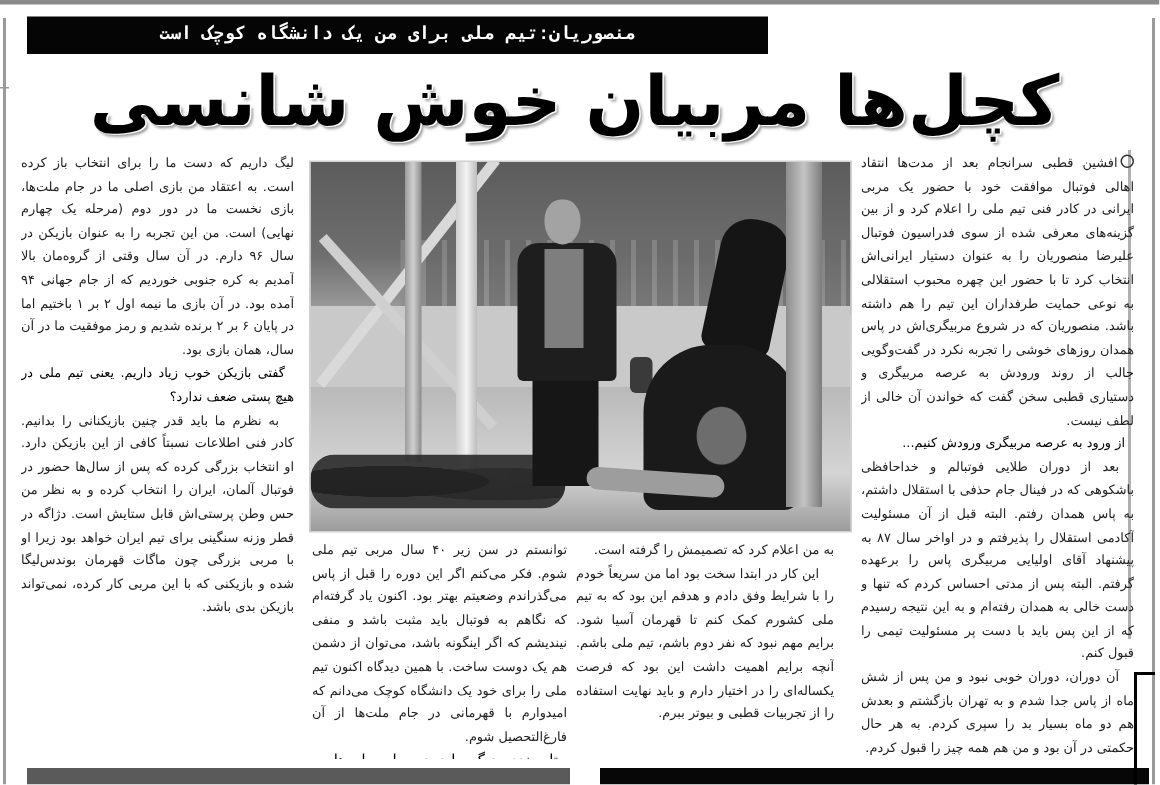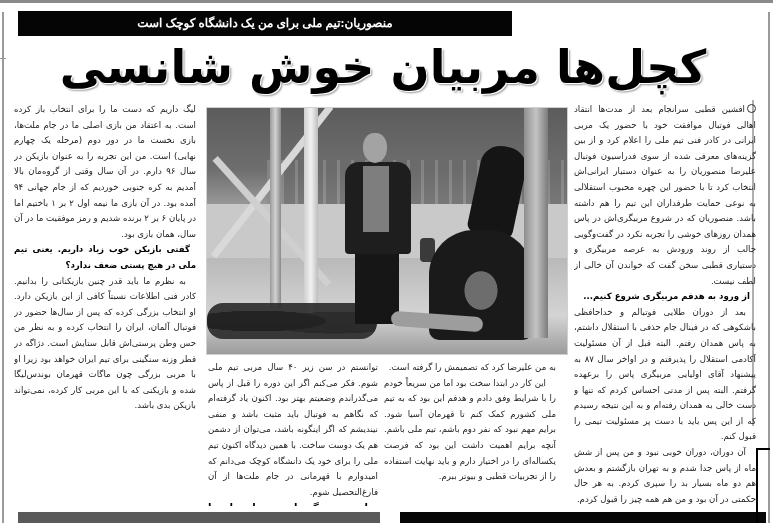--- a/index.html
+++ b/index.html
@@ -7,39 +7,39 @@
     width: 773px; height: 523px; overflow: hidden; background: #ffffff;
     font-family: "DejaVu Sans", sans-serif; color: #1a1a1a; position: relative;
   }
   .top-rule { position: absolute; left: 0; top: 0; width: 773px; height: 3px; background: #8a8a8a; }
   .edge-left { position: absolute; left: 2px; top: 12px; width: 2px; height: 511px; background: #9a9a9a; }
   .edge-right { position: absolute; left: 768px; top: 12px; width: 2px; height: 511px; background: #9a9a9a; }
   .edge-left-tick { position: absolute; left: 0; top: 58px; width: 6px; height: 1px; background: #9a9a9a; }
 
   .kicker {
     position: absolute; left: 18px; top: 11px; width: 494px; height: 25px; background: #050505;
-    color: #fff; font-family: Liberation Serif, serif; font-weight: bold; font-size: 12px;
+    color: #fff; font-family: Liberation Mono, monospace; font-weight: bold; font-size: 12px;
     direction: rtl; text-align: center; line-height: 25px;
   }
   .headline {
     position: absolute; left: 18px; top: 36px; width: 730px; height: 62px;
     direction: rtl; text-align: center; font-family: "DejaVu Sans", sans-serif; font-weight: bold;
     font-size: 46px; line-height: 62px; color: #000;
     text-shadow: 1px 1px 0 #fff, 2px 2px 2px #9a9a9a;
     letter-spacing: -1px;
   }
 
   .col {
     position: absolute; direction: rtl; text-align: justify; text-align-last: right;
     font-family: "DejaVu Sans", sans-serif; font-size: 8.6px; line-height: 15.6px; color: #222;
     overflow: hidden;
   }
   .col p { margin: 0; text-indent: 10px; }
   .col p.first { text-indent: 0; }
-  .col .q { font-weight: bold; color: #000; text-indent: 6px; }
+  .col .q { font-weight: normal; color: #000; text-indent: 6px; }
   .col .q.big { font-size: 10px; line-height: 16.5px; }
   .bullet { display: inline-block; width: 7px; height: 7px; border: 1px solid #333; border-radius: 50%; margin-left: 2px; vertical-align: -1px; }
 
   .col-right { left: 574px; top: 102px; width: 182px; height: 404px; }
   .col-left { left: 14px; top: 102px; width: 182px; height: 404px; }
   .col-mid-left { left: 208px; top: 360px; width: 170px; height: 146px; }
   .col-mid-right { left: 384px; top: 360px; width: 172px; height: 146px; }
 
   .photo {
     position: absolute; left: 206px; top: 107px; width: 360px; height: 246px; overflow: hidden;
@@ -78,21 +78,21 @@
 <div class="edge-left"></div>
 <div class="edge-left-tick"></div>
 <div class="edge-right"></div>
 <div class="right-box-top"></div>
 
 <div class="kicker">منصوریان:تیم ملی برای من یک دانشگاه کوچک است</div>
 <div class="headline">کچل‌ها مربیان خوش شانسی هستند!</div>
 
 <div class="col col-right">
   <p class="first"><span class="bullet"></span><span>افشین قطبی سرانجام بعد از مدت‌ها انتقاد اهالی فوتبال موافقت خود با حضور یک مربی ایرانی در کادر فنی تیم ملی را اعلام کرد و از بین گزینه‌های معرفی شده از سوی فدراسیون فوتبال علیرضا منصوریان را به عنوان دستیار ایرانی‌اش انتخاب کرد تا با حضور این چهره محبوب استقلالی به نوعی حمایت طرفداران این تیم را هم داشته باشد. منصوریان که در شروع مربیگری‌اش در پاس همدان روزهای خوشی را تجربه نکرد در گفت‌وگویی جالب از روند ورودش به عرصه مربیگری و دستیاری قطبی سخن گفت که خواندن آن خالی از لطف نیست.</span></p>
-  <p class="q">از ورود به هدفم مربیگری شروع کنیم...</p>
+  <p class="q">از ورود به عرصه مربیگری ورودش کنیم...</p>
   <p>بعد از دوران طلایی فوتبالم و خداحافظی باشکوهی که در فینال جام حذفی با استقلال داشتم، به پاس همدان رفتم. البته قبل از آن مسئولیت آکادمی استقلال را پذیرفتم و در اواخر سال ۸۷ به پیشنهاد آقای اولیایی مربیگری پاس را برعهده گرفتم. البته پس از مدتی احساس کردم که تنها و دست خالی به همدان رفته‌ام و به این نتیجه رسیدم که از این پس باید با دست پر مسئولیت تیمی را قبول کنم.</p>
   <p>آن دوران، دوران خوبی نبود و من پس از شش ماه از پاس جدا شدم و به تهران بازگشتم و بعدش هم دو ماه بسیار بد را سپری کردم. به هر حال حکمتی در آن بود و من هم همه چیز را قبول کردم.</p>
 
 </div>
 
 <div class="photo">
   <div class="ph fence"></div>
   <div class="ph banner"></div>
   <div class="ph field"></div>
   <div class="ph beam1"></div>
@@ -105,21 +105,21 @@
   <div class="ph coach-shirt"></div>
   <div class="ph coach-head"></div>
   <div class="ph gloves"></div>
   <div class="ph player-top"></div>
   <div class="ph player-bottom"></div>
   <div class="ph player-leg"></div>
   <div class="ph post3"></div>
 </div>
 
 <div class="col col-mid-right">
-  <p class="first">به من علیرضا کرد که تصمیمش را گرفته است.</p>
+  <p class="first">به من اعلام کرد که تصمیمش را گرفته است.</p>
   <p>این کار در ابتدا سخت بود اما من سریعاً خودم را با شرایط وفق دادم و هدفم این بود که به تیم ملی کشورم کمک کنم تا قهرمان آسیا شود. برایم مهم نبود که نفر دوم باشم، تیم ملی باشم. آنچه برایم اهمیت داشت این بود که فرصت یکساله‌ای را در اختیار دارم و باید نهایت استفاده را از تجربیات قطبی و بیوتر ببرم.</p>
 
 </div>
 
 <div class="col col-mid-left">
   <p class="first">توانستم در سن زیر ۴۰ سال مربی تیم ملی شوم. فکر می‌کنم اگر این دوره را قبل از پاس می‌گذراندم وضعیتم بهتر بود. اکنون یاد گرفته‌ام که نگاهم به فوتبال باید مثبت باشد و منفی نیندیشم که اگر اینگونه باشد، می‌توان از دشمن هم یک دوست ساخت. با همین دیدگاه اکنون تیم ملی را برای خود یک دانشگاه کوچک می‌دانم که امیدوارم با قهرمانی در جام ملت‌ها از آن فارغ‌التحصیل شوم.</p>
   <p class="q big">تا چندی دیگر باید در جام ملت‌ها به میدان بروید، آمادگی ورود به عنوان یک مدعی را داری؟</p>
 
 </div>
 

